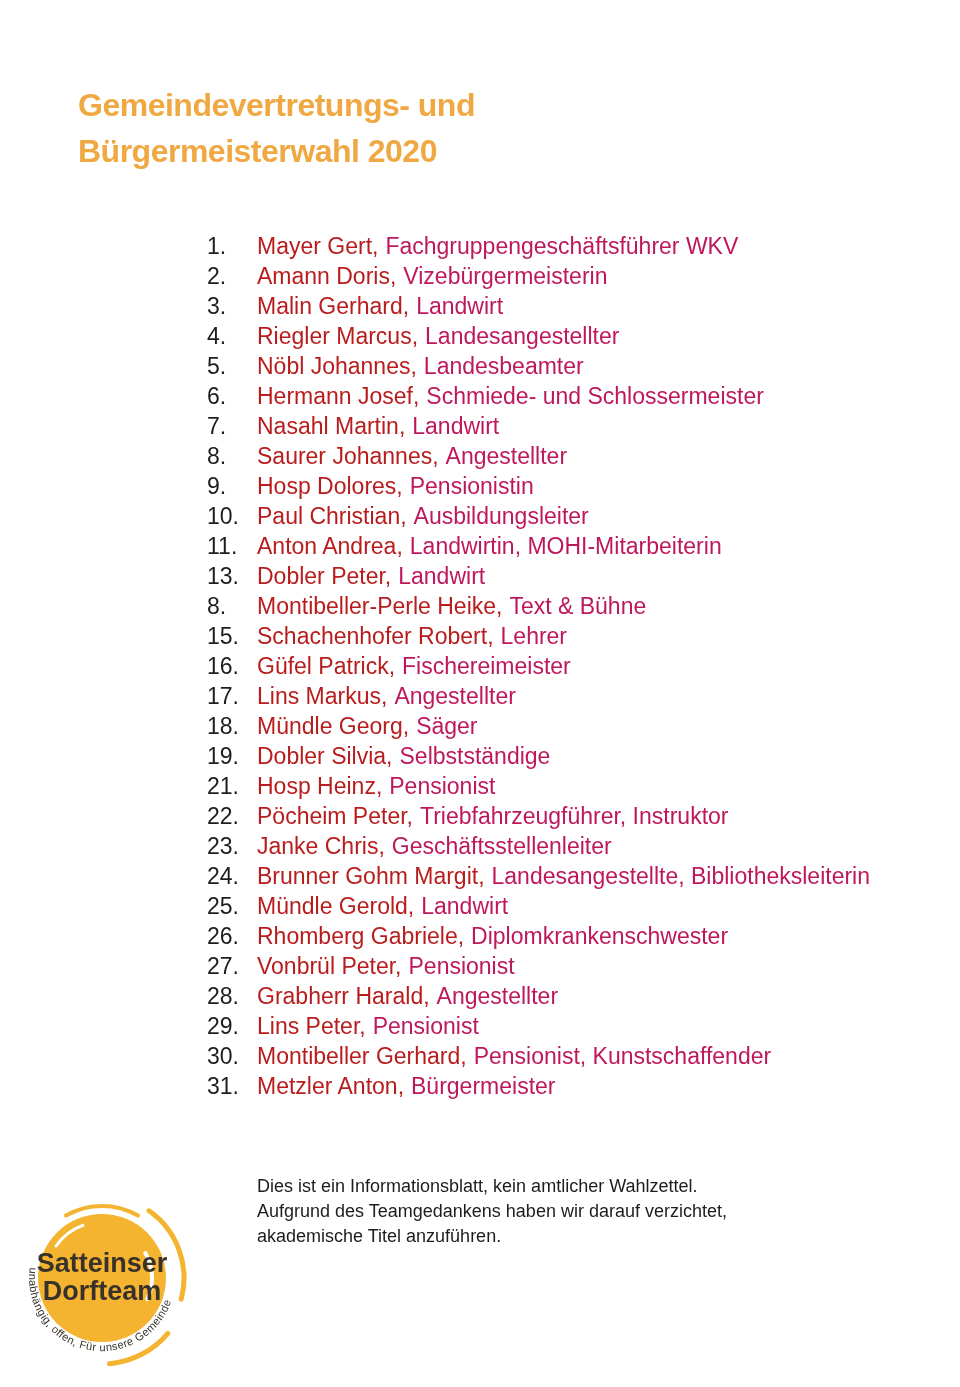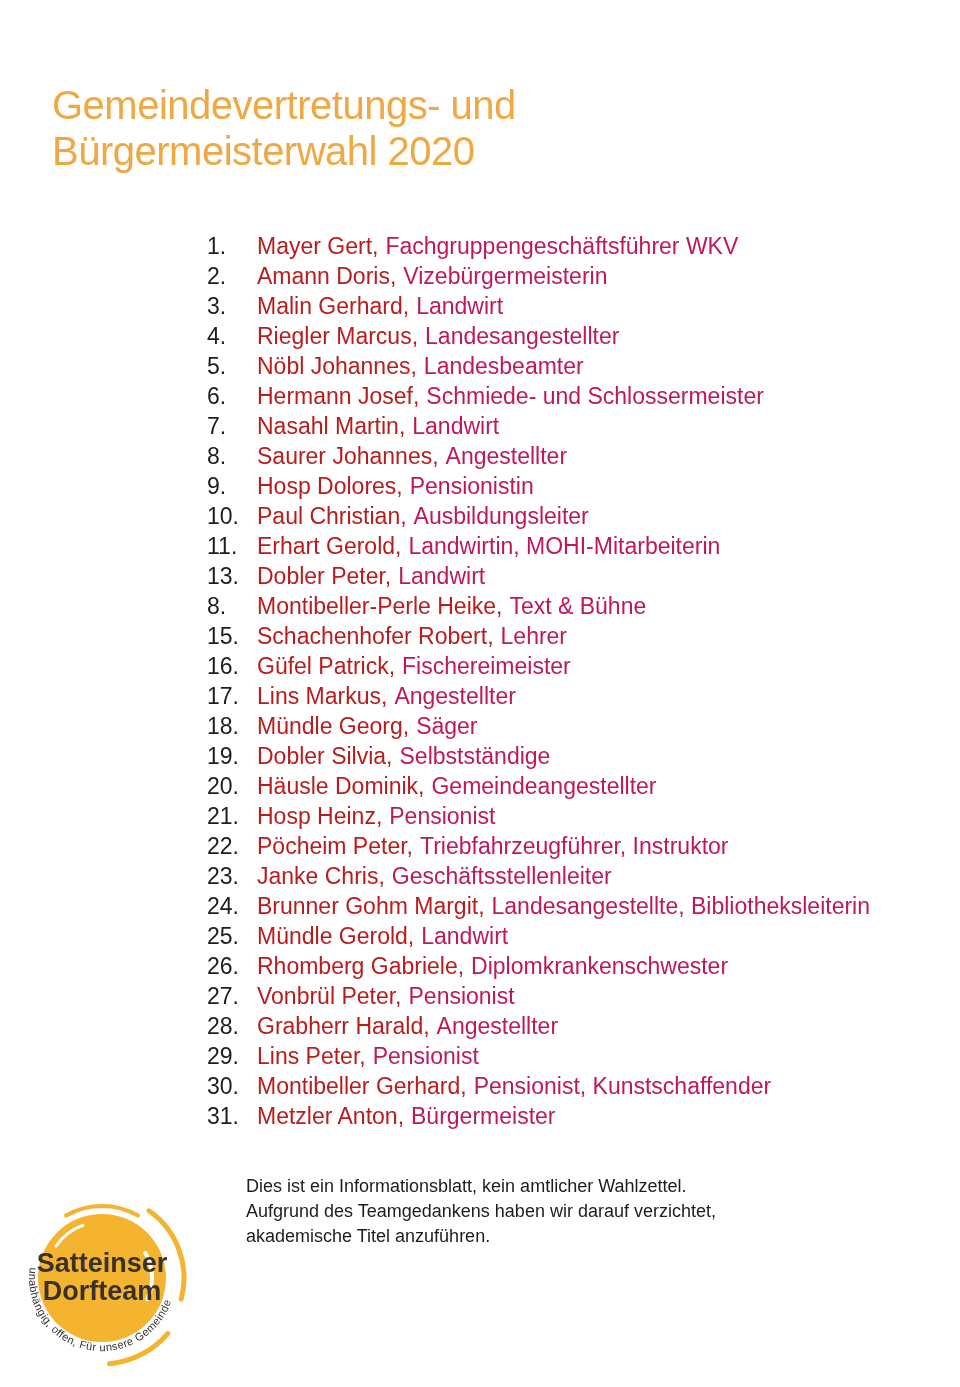--- a/index.html
+++ b/index.html
@@ -4,40 +4,40 @@
 <style>
   html,body{margin:0;padding:0;}
   .page{
     position:relative;
     width:960px;height:1387px;
     background:#ffffff;
     font-family:"Liberation Sans", sans-serif;
     overflow:hidden;
   }
   .title{
-    position:absolute;left:52px;top:82px;
-    font-size:40px;font-weight:400;line-height:46px;
+    position:absolute;left:78px;top:82px;
+    font-size:32px;font-weight:700;line-height:46px;
     color:#efa842;letter-spacing:-0.5px;
   }
   .candidate-list{
     position:absolute;left:207px;top:231px;
   }
   .row{
     display:flex;align-items:baseline;
     font-size:23px;line-height:30px;height:30px;
     white-space:nowrap;
   }
   .row .num{
     width:50px;flex:0 0 50px;
     color:#1d1d1b;
   }
   .row .name{color:#b91c1c;}
   .row .prof{color:#be185d;margin-left:7px;}
   .footnote{
-    position:absolute;left:246px;top:1174px;
+    position:absolute;left:257px;top:1174px;
     font-size:18px;line-height:25px;color:#1d1d1b;
     white-space:pre-line;
   }
   .logo{
     position:absolute;left:18px;top:1194px;
     width:190px;height:190px;
   }
   .logo text{font-family:"Liberation Sans", sans-serif;}
   .logo .brand{font-size:27px;font-weight:700;fill:#38322b;}
   .logo .motto-text{font-size:11px;fill:#38322b;letter-spacing:0.4px;}
@@ -98,21 +98,21 @@
         <span class="name">Hosp Dolores,</span>
         <span class="prof">Pensionistin</span>
       </div>
       <div class="row">
         <span class="num">10.</span>
         <span class="name">Paul Christian,</span>
         <span class="prof">Ausbildungsleiter</span>
       </div>
       <div class="row">
         <span class="num">11.</span>
-        <span class="name">Erhart Gerold,</span>
+        <span class="name">Anton Andrea,</span>
         <span class="prof">Landwirtin, MOHI-Mitarbeiterin</span>
       </div>
       <div class="row">
         <span class="num">13.</span>
         <span class="name">Dobler Peter,</span>
         <span class="prof">Landwirt</span>
       </div>
       <div class="row">
         <span class="num">8.</span>
         <span class="name">Montibeller-Perle Heike,</span>
@@ -135,25 +135,20 @@
       </div>
       <div class="row">
         <span class="num">18.</span>
         <span class="name">Mündle Georg,</span>
         <span class="prof">Säger</span>
       </div>
       <div class="row">
         <span class="num">19.</span>
         <span class="name">Dobler Silvia,</span>
         <span class="prof">Selbstständige</span>
-      </div>
-      <div class="row">
-        <span class="num">20.</span>
-        <span class="name">Häusle Dominik,</span>
-        <span class="prof">Gemeindeangestellter</span>
       </div>
       <div class="row">
         <span class="num">21.</span>
         <span class="name">Hosp Heinz,</span>
         <span class="prof">Pensionist</span>
       </div>
       <div class="row">
         <span class="num">22.</span>
         <span class="name">Pöcheim Peter,</span>
         <span class="prof">Triebfahrzeugführer, Instruktor</span>

